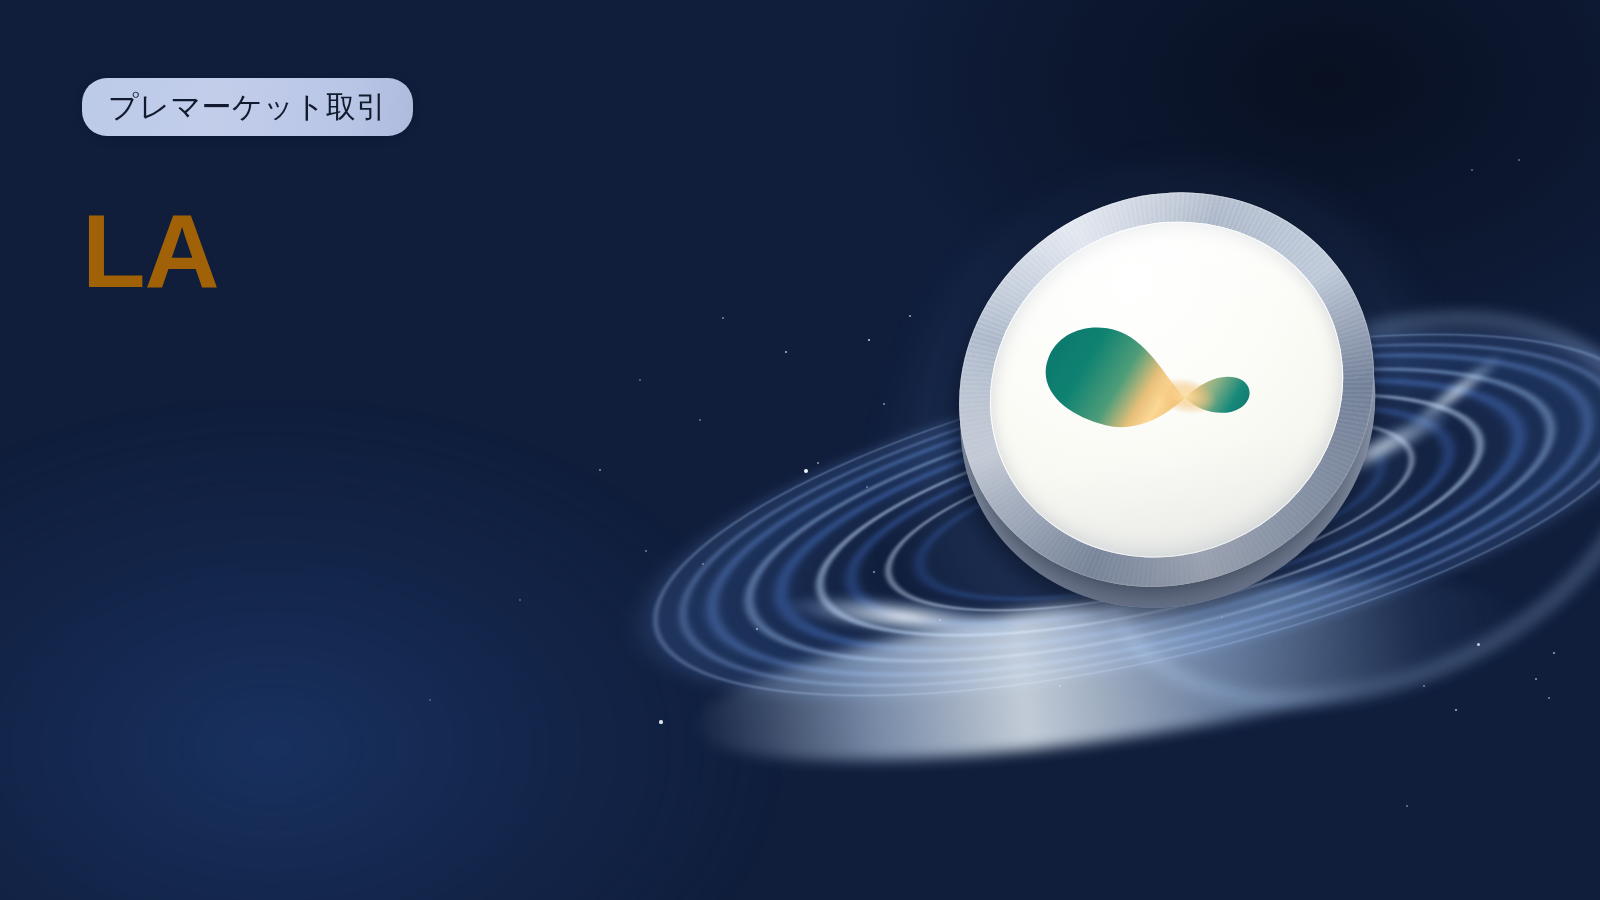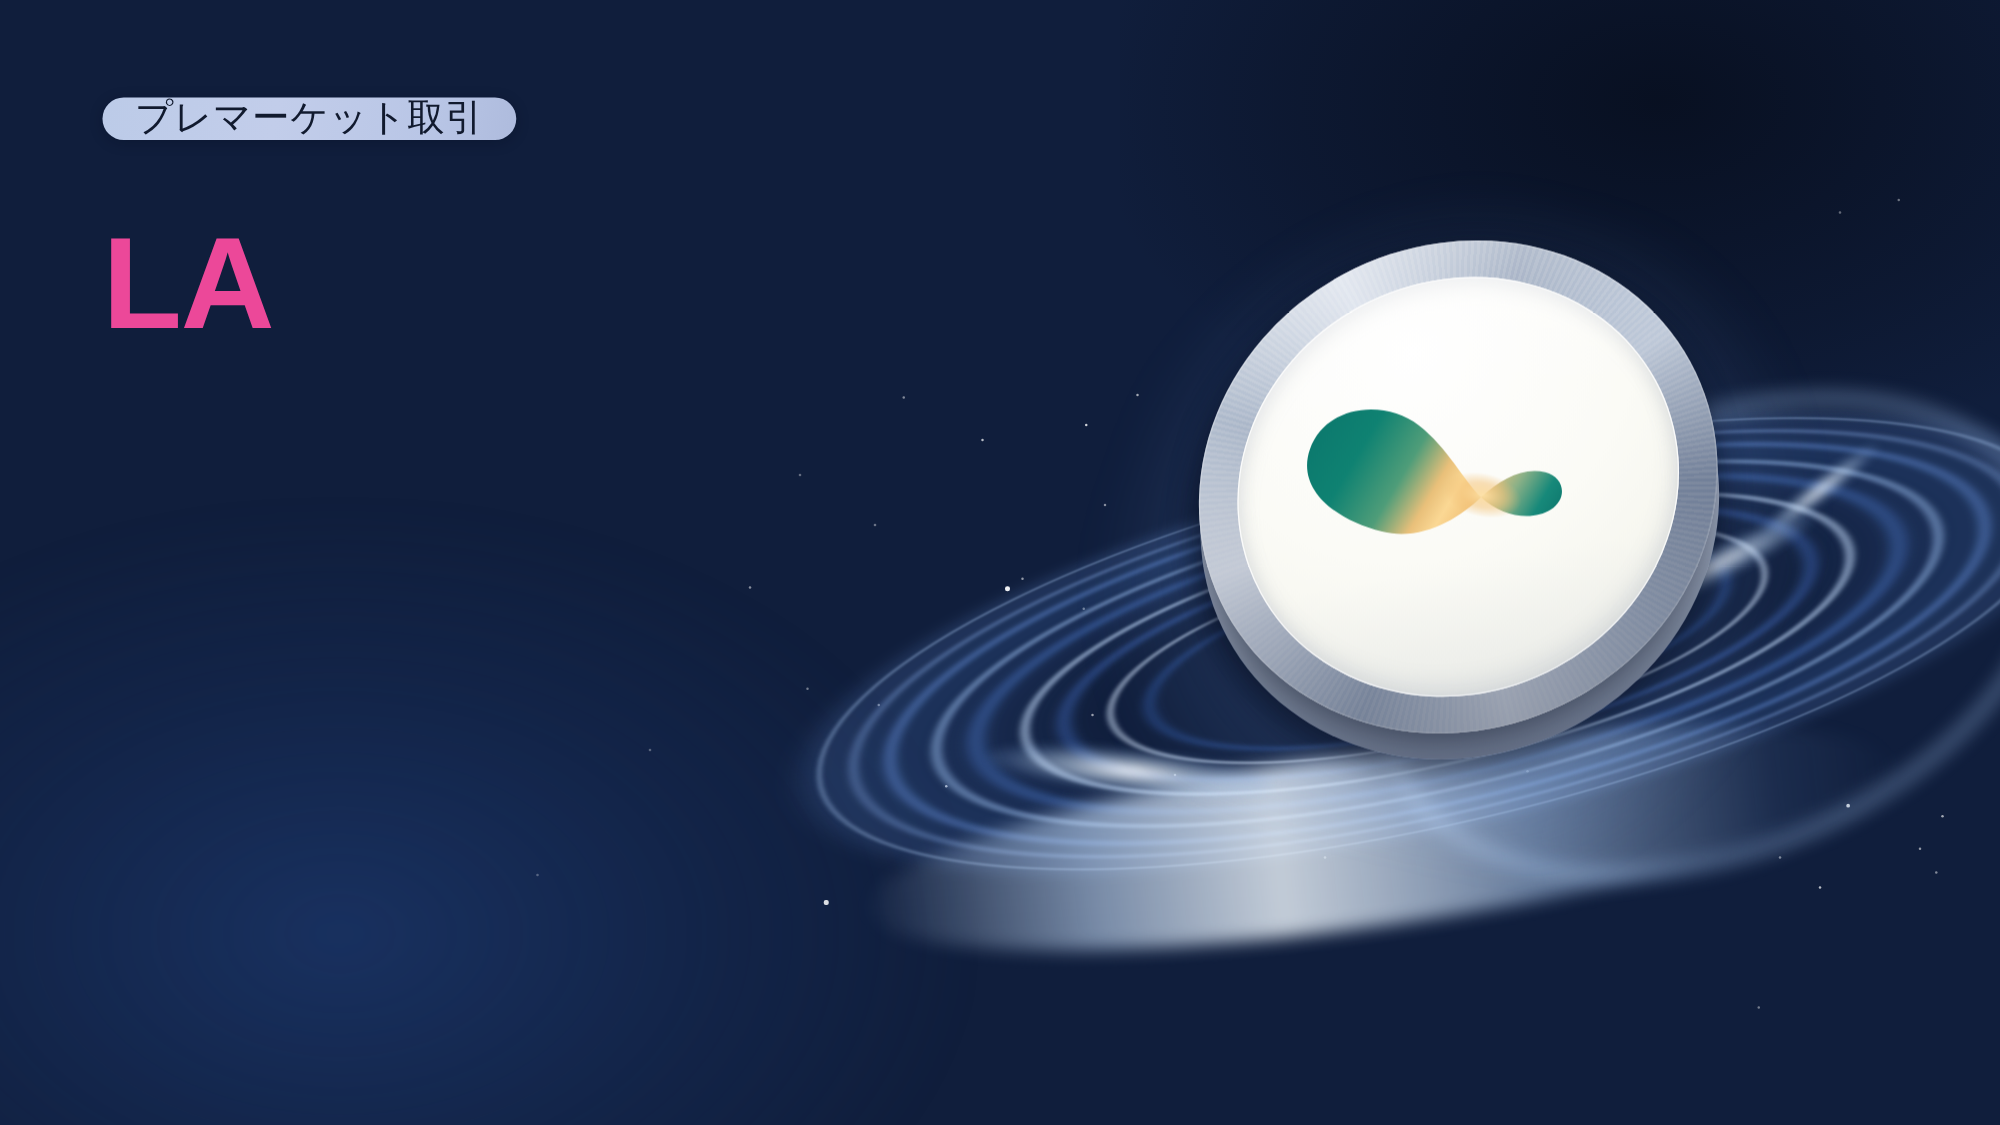--- a/index.html
+++ b/index.html
@@ -218,39 +218,39 @@
   .content {
     position: absolute;
     left: 82px;
     top: 78px;
     width: 760px;
   }
   .badge {
     display: inline-flex;
     align-items: center;
     justify-content: center;
-    height: 34px;
+    height: 58px;
     padding: 0 26px;
     border-radius: 25px;
     background: linear-gradient(100deg, #bccbe8 0%, #c2cdea 42%, #b9c6e6 78%, #aebbdd 100%);
     box-shadow: 0 2px 10px rgba(5,12,30,0.28);
   }
   .badge-text {
     font-size: 30px;
     font-weight: 500;
     letter-spacing: 0.5px;
     color: #111a2e;
     line-height: 1;
     white-space: nowrap;
   }
   .title {
     margin-top: 68px;
     font-size: 104px;
     font-weight: 700;
-    color: #ec4899;
+    color: #a16207;
     line-height: 0.92;
     letter-spacing: -1px;
   }
   .subtitle {
     margin-top: 42px;
     font-size: 54px;
     font-weight: 400;
     color: #ffffff;
     line-height: 1.15;
     letter-spacing: 1px;

